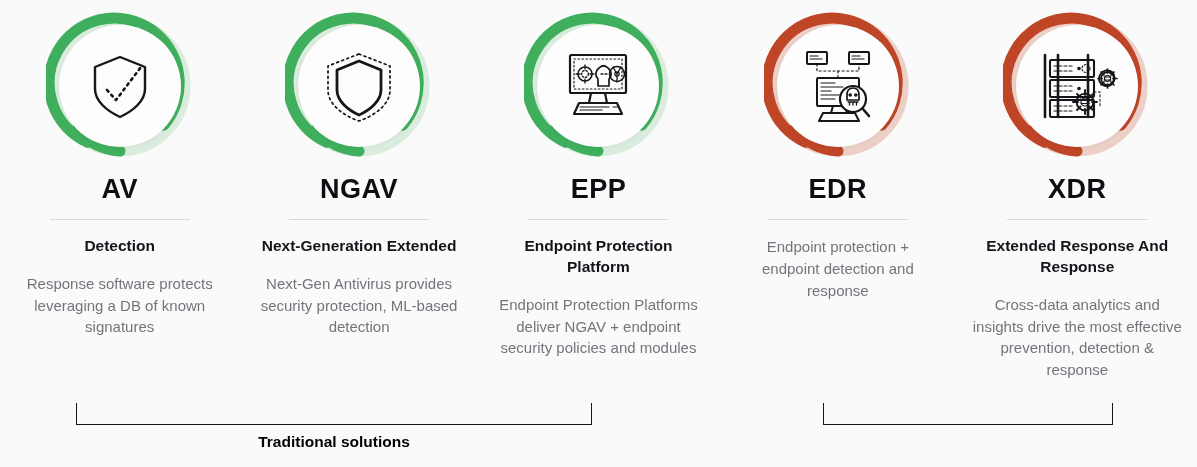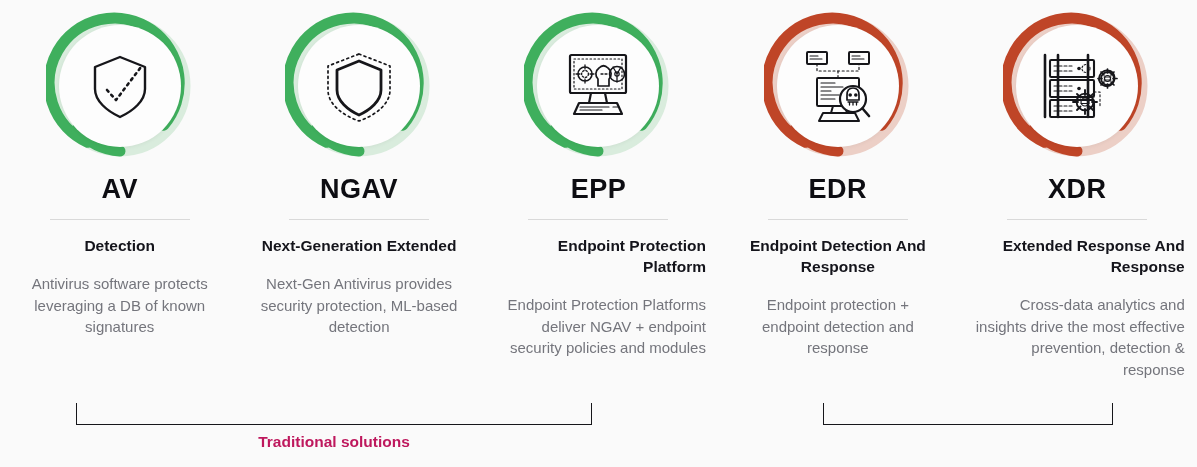--- a/index.html
+++ b/index.html
@@ -109,39 +109,39 @@
   .description {
     margin-top: 16px;
     font-size: 15px;
     color: #74757c;
     text-align: center;
     line-height: 1.45;
     width: 200px;
   }
 
   .column.wide .fullname,
-  .column.wide .description { width: 215px; text-align: right; }
+  .column.wide .description { width: 215px; }
 
   
   .bracket {
     position: absolute;
     border-left: 1.6px solid #16161a;
     border-right: 1.6px solid #16161a;
     border-bottom: 1.6px solid #16161a;
     height: 22px;
   }
 
   #bracket-traditional { left: 76px;  top: 403px; width: 516px; }
   #bracket-modern      { left: 823px; top: 403px; width: 290px; }
 
   .bracket-label {
     position: absolute;
     font-size: 15.5px;
     font-weight: bold;
-    color: #be185d;
+    color: #000000;
     text-align: center;
     top: 433px;
   }
 
   #label-traditional { left: 76px;  width: 516px; }
   #label-modern      { left: 823px; width: 290px; }
 </style>
 </head>
 <body>
 
@@ -160,21 +160,21 @@
         <div class="icon-holder">
           <svg width="74" height="74" viewBox="0 0 74 74" fill="none" stroke="#16161a" stroke-width="2.4" stroke-linecap="round" stroke-linejoin="round">
             <path d="M37 8 L62 18 V40 C62 52 50 62 37 68 C24 62 12 52 12 40 V18 Z"></path>
             <path d="M24 41 L33 51 L58 18" stroke-dasharray="2.2 4.2" stroke-width="2.6"></path>
           </svg>
         </div>
       </div>
       <div class="abbrev">AV</div>
       <div class="divider"></div>
       <div class="fullname">Detection</div>
-      <div class="description">Antivirus software protects leveraging a DB of known signatures</div>
+      <div class="description">Response software protects leveraging a DB of known signatures</div>
     </div>
 
     <div class="column">
       <div class="ring-wrap">
         <svg class="ring-svg" viewBox="0 0 148 148">
           <circle cx="74" cy="74" r="65" fill="none" stroke="#d9ecdd" stroke-width="11"></circle>
           <path d="M 41.5 130.3 A 65 65 0 1 1 117.7 113.2" fill="none" stroke="#3faf5d" stroke-width="11" stroke-linecap="round"></path>
           <path d="M 30.5 117.5 A 65 65 0 0 0 74 139" fill="none" stroke="#3faf5d" stroke-width="11" stroke-linecap="round"></path>
         </svg>
         <div class="ring-inner"></div>
@@ -247,21 +247,20 @@
             <path d="M65.5 61.5 L72 69" stroke-width="2.6"></path>
             <path d="M50 48 C50 43 52 41 56 41 C60 41 62 43 62 48 L62 53 H50 Z" stroke-width="1.7"></path>
             <circle cx="53.2" cy="48" r="1.8" fill="#16161a" stroke="none"></circle>
             <circle cx="58.8" cy="48" r="1.8" fill="#16161a" stroke="none"></circle>
             <path d="M51 55 h10 M52.5 55 v3 M56 55 v3 M59.5 55 v3" stroke-width="1.3"></path>
           </svg>
         </div>
       </div>
       <div class="abbrev">EDR</div>
       <div class="divider"></div>
-      <div class="fullname">Endpoint Detection And Response</div>
       <div class="description">Endpoint protection + endpoint detection and response</div>
     </div>
 
     <div class="column wide">
       <div class="ring-wrap">
         <svg class="ring-svg" viewBox="0 0 148 148">
           <circle cx="74" cy="74" r="65" fill="none" stroke="#eccfc6" stroke-width="11"></circle>
           <path d="M 41.5 130.3 A 65 65 0 1 1 117.7 113.2" fill="none" stroke="#bf4527" stroke-width="11" stroke-linecap="round"></path>
           <path d="M 30.5 117.5 A 65 65 0 0 0 74 139" fill="none" stroke="#bf4527" stroke-width="11" stroke-linecap="round"></path>
         </svg>

